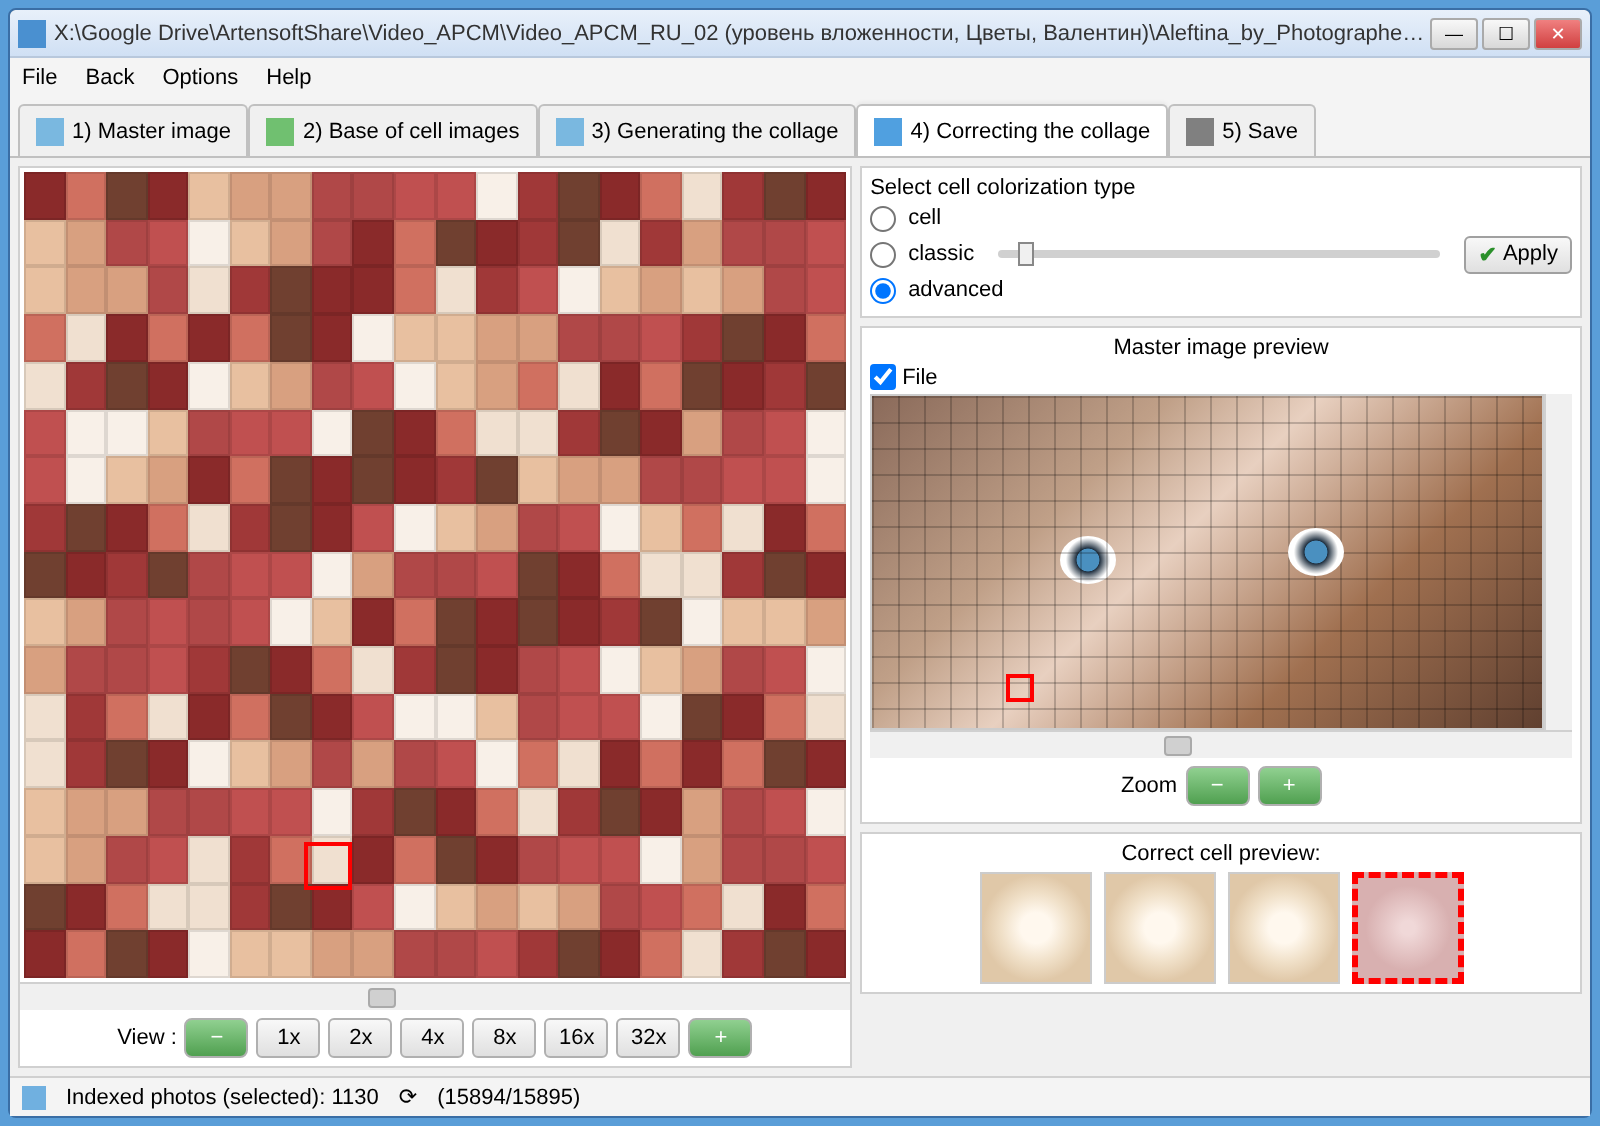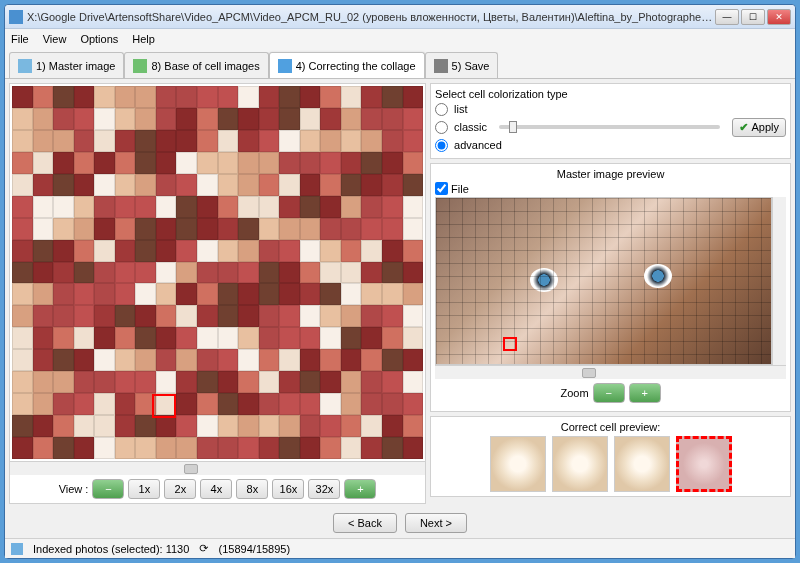--- a/index.html
+++ b/index.html
@@ -68,33 +68,37 @@
     <div class="title">X:\Google Drive\ArtensoftShare\Video_APCM\Video_APCM_RU_02 (уровень вложенности, Цветы, Валентин)\Aleftina_by_Photographer_gvo3d_com.jpg Artensoft Photo Collage...</div>
     <div class="winbtns">
       <div class="winbtn">—</div>
       <div class="winbtn">☐</div>
       <div class="winbtn close">✕</div>
     </div>
   </div>
 
   <div class="menubar">
     <span>File</span>
-    <span>View</span>
+    <span>Back</span>
     <span>Options</span>
     <span>Help</span>
   </div>
 
   <div class="tabbar">
     <div class="tab">
         <div class="tabicon"></div>
         <span>1) Master image</span>
       </div>
     <div class="tab">
         <div class="tabicon green"></div>
-        <span>8) Base of cell images</span>
+        <span>2) Base of cell images</span>
+      </div>
+    <div class="tab">
+        <div class="tabicon"></div>
+        <span>3) Generating the collage</span>
       </div>
     <div class="tab active">
         <div class="tabicon cube"></div>
         <span>4) Correcting the collage</span>
       </div>
     <div class="tab">
         <div class="tabicon disk"></div>
         <span>5) Save</span>
       </div>
   </div>
@@ -459,21 +463,21 @@
         <div class="zbtn">32x</div>
         <div class="zbtn round">+</div>
       </div>
     </div>
 
     <div class="right">
       <div class="panel colorize">
         <div>Select cell colorization type</div>
         <div class="row">
             <input type="radio" name="c" style="">
-            <span>list</span>
+            <span>cell</span>
           </div>
         <div class="row">
           <input type="radio" name="c" style="">
             <span>classic</span>
           <div class="slider">
               <div class="knob"></div>
             </div>
           <div class="applybtn">
               <span class="chk">✔</span>
               <span>Apply</span>
@@ -515,24 +519,20 @@
         <div class="cellrow">
           <div class="cellimg"></div>
           <div class="cellimg"></div>
           <div class="cellimg"></div>
           <div class="cellimg sel"></div>
         </div>
       </div>
     </div>
   </div>
 
-  <div class="navrow">
-    <div class="navbtn">&lt; Back</div>
-    <div class="navbtn">Next &gt;</div>
-  </div>
 
   <div class="status">
     <div class="icon"></div>
     <span>Indexed photos (selected): 1130</span>
     <span>⟳</span>
     <span>(15894/15895)</span>
   </div>
 </div>
 
 </body></html>

